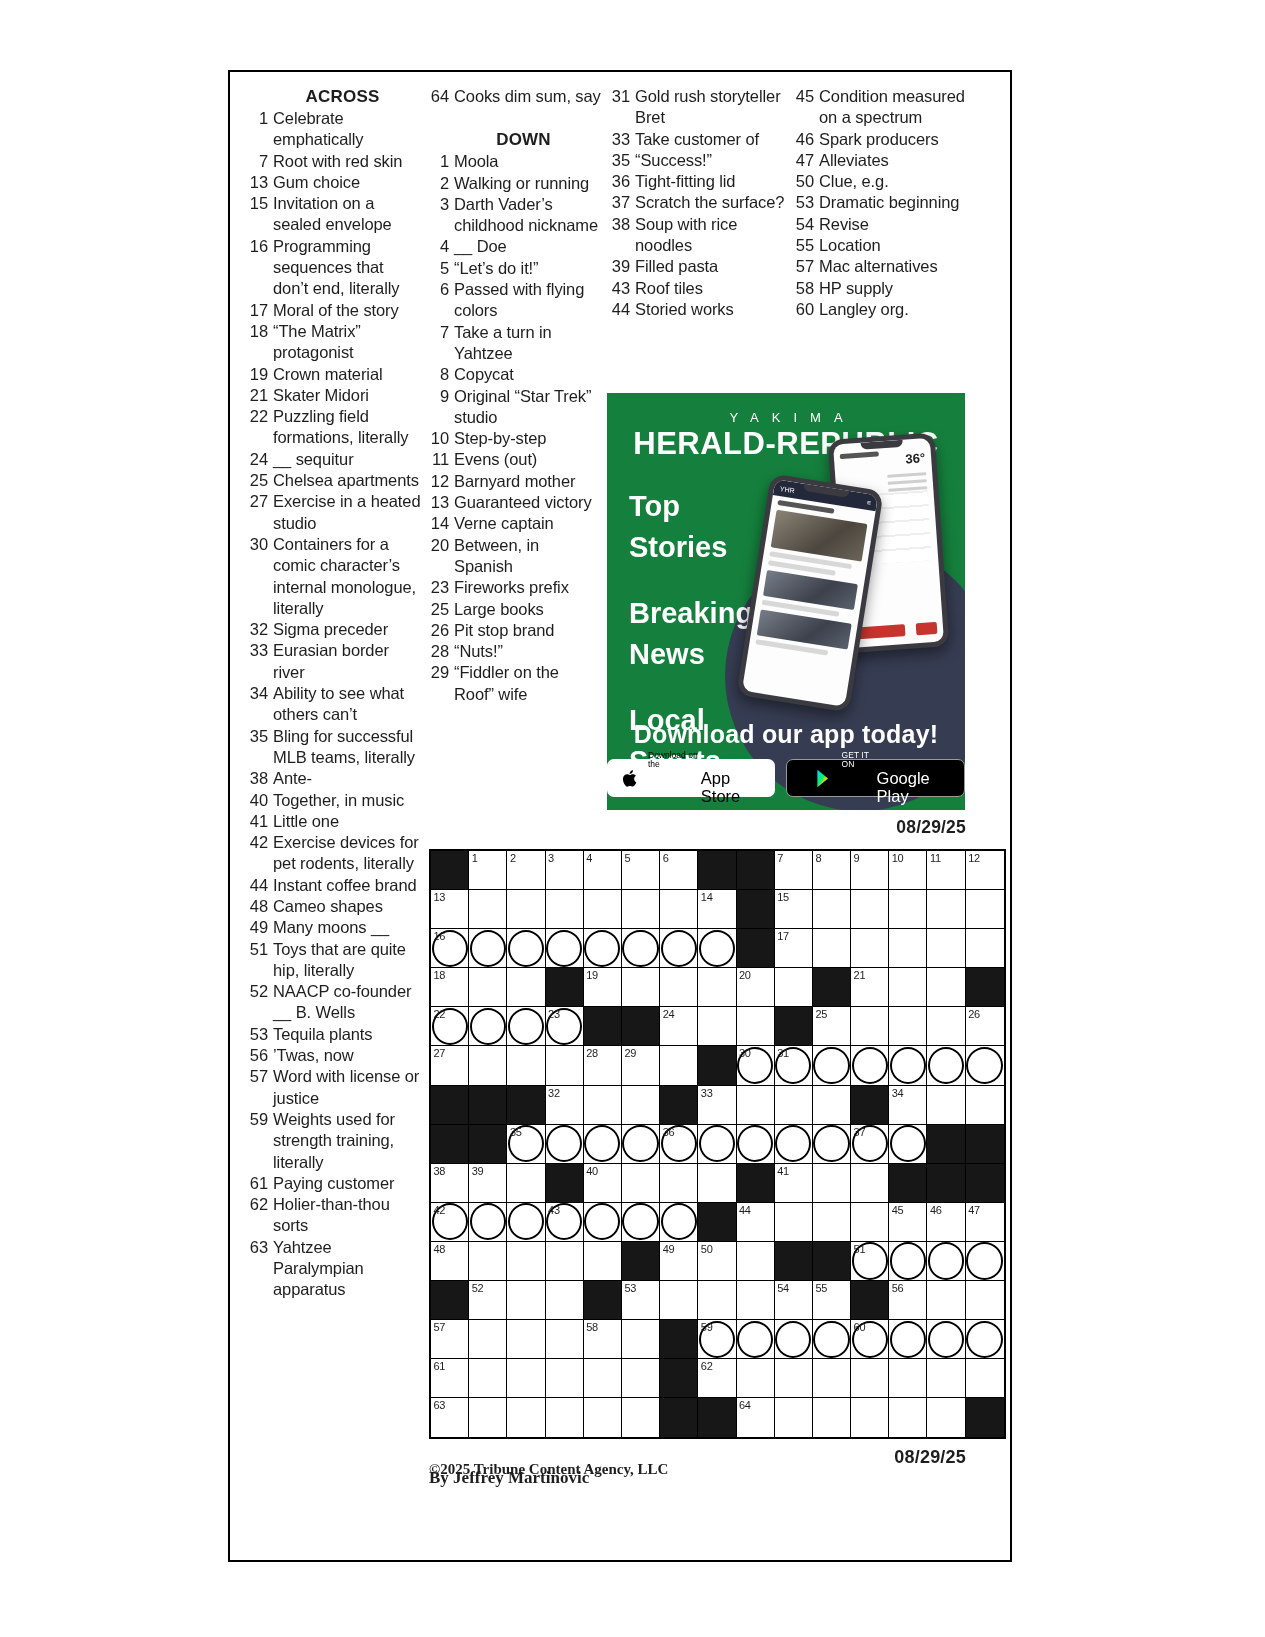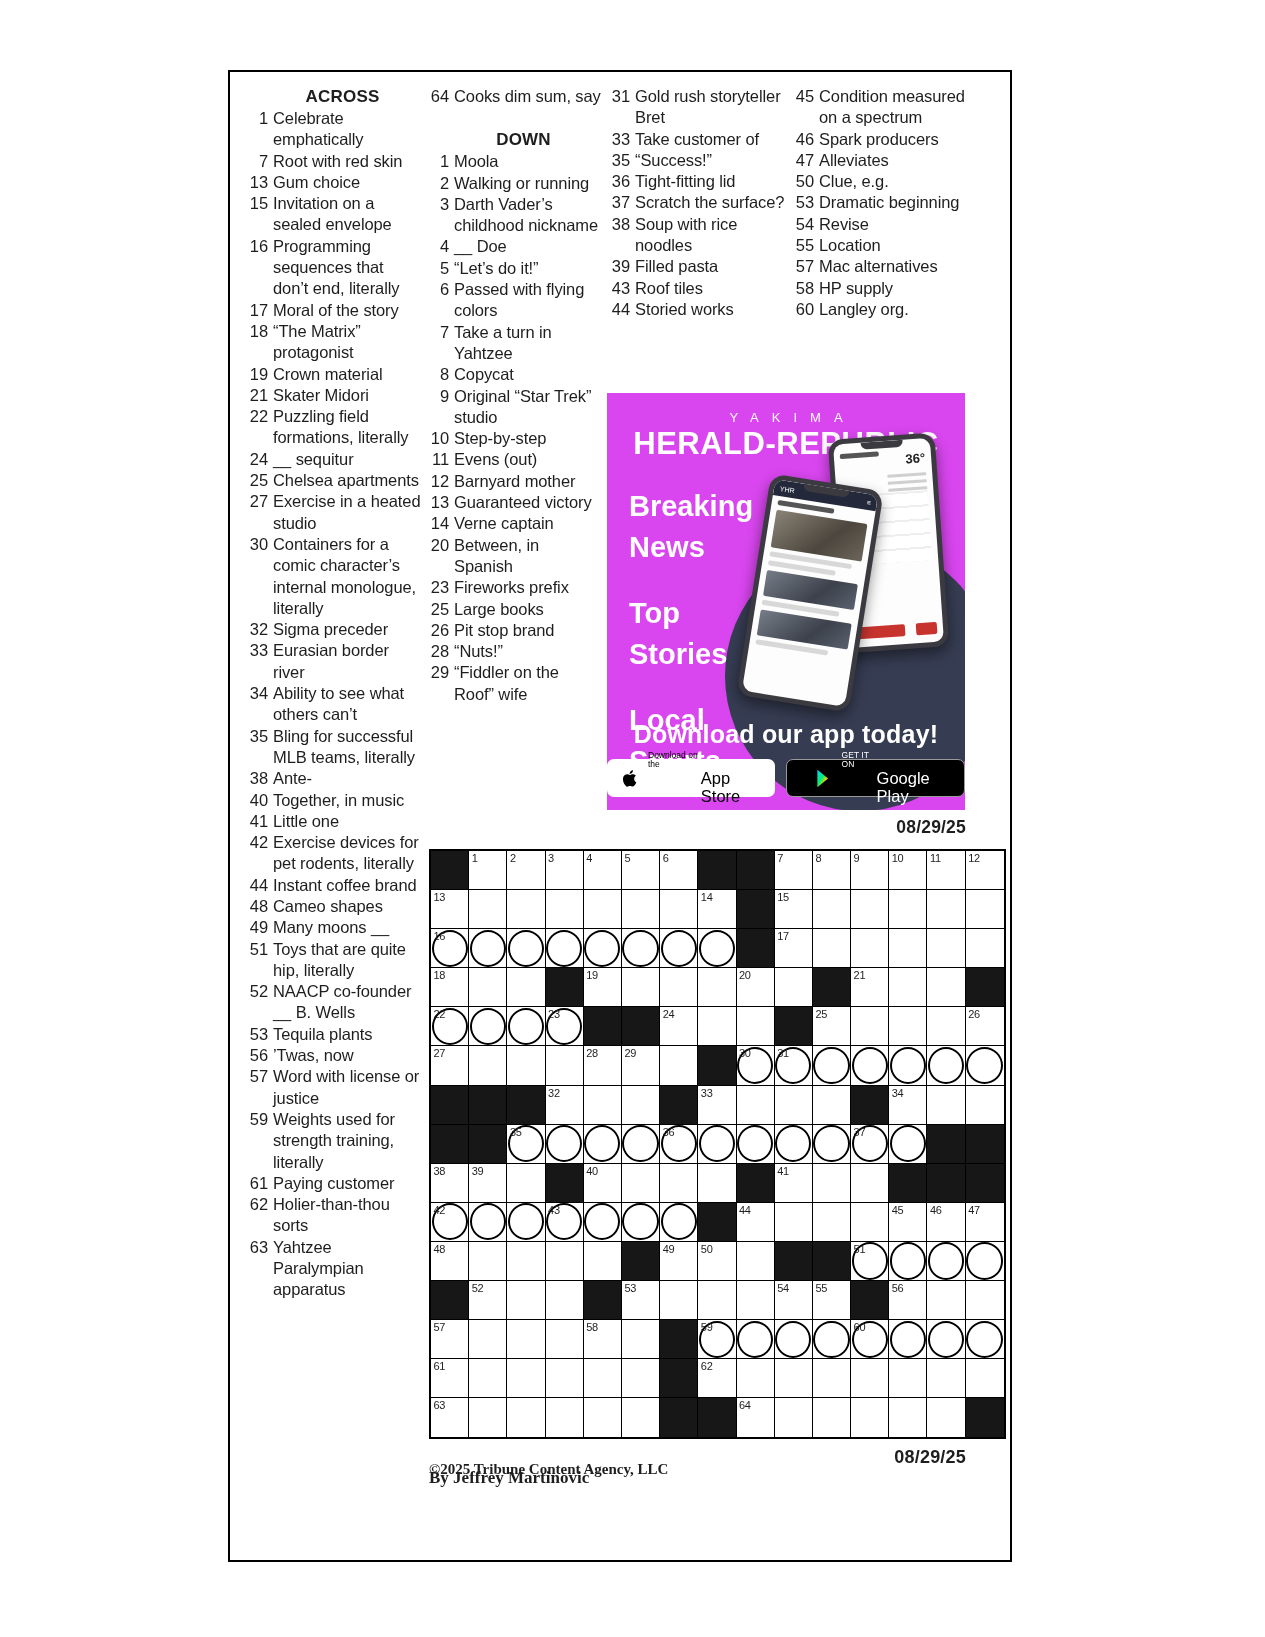--- a/index.html
+++ b/index.html
@@ -402,28 +402,28 @@
         <span class="n">58</span>
         <span class="t">HP supply</span>
       </div>
       <div class="clue">
         <span class="n">60</span>
         <span class="t">Langley org.</span>
       </div>
     </div>
 </div>
 
-<div id="ad" style="background: #d946ef;">
+<div id="ad" style="background: #15803d;">
   <div class="ad-brand-top">YAKIMA</div>
   <div class="ad-brand-main">HERALD-REPUBLIC</div>
   <div class="ad-glow"></div>
 
   <div class="ad-features" id="ad-features">
+      <div class="ad-feature">Top Stories</div>
       <div class="ad-feature">Breaking News</div>
-      <div class="ad-feature">Top Stories</div>
       <div class="ad-feature">Local Sports</div>
     </div>
 
   <div class="phone" id="phone-back">
     <div class="screen">
       <div class="notch"></div>
       <div class="bar dk" style="width:40%;margin-top:10px;"></div>
       <div class="temp">36°</div>
       <div class="tinylines">
           <div></div>

